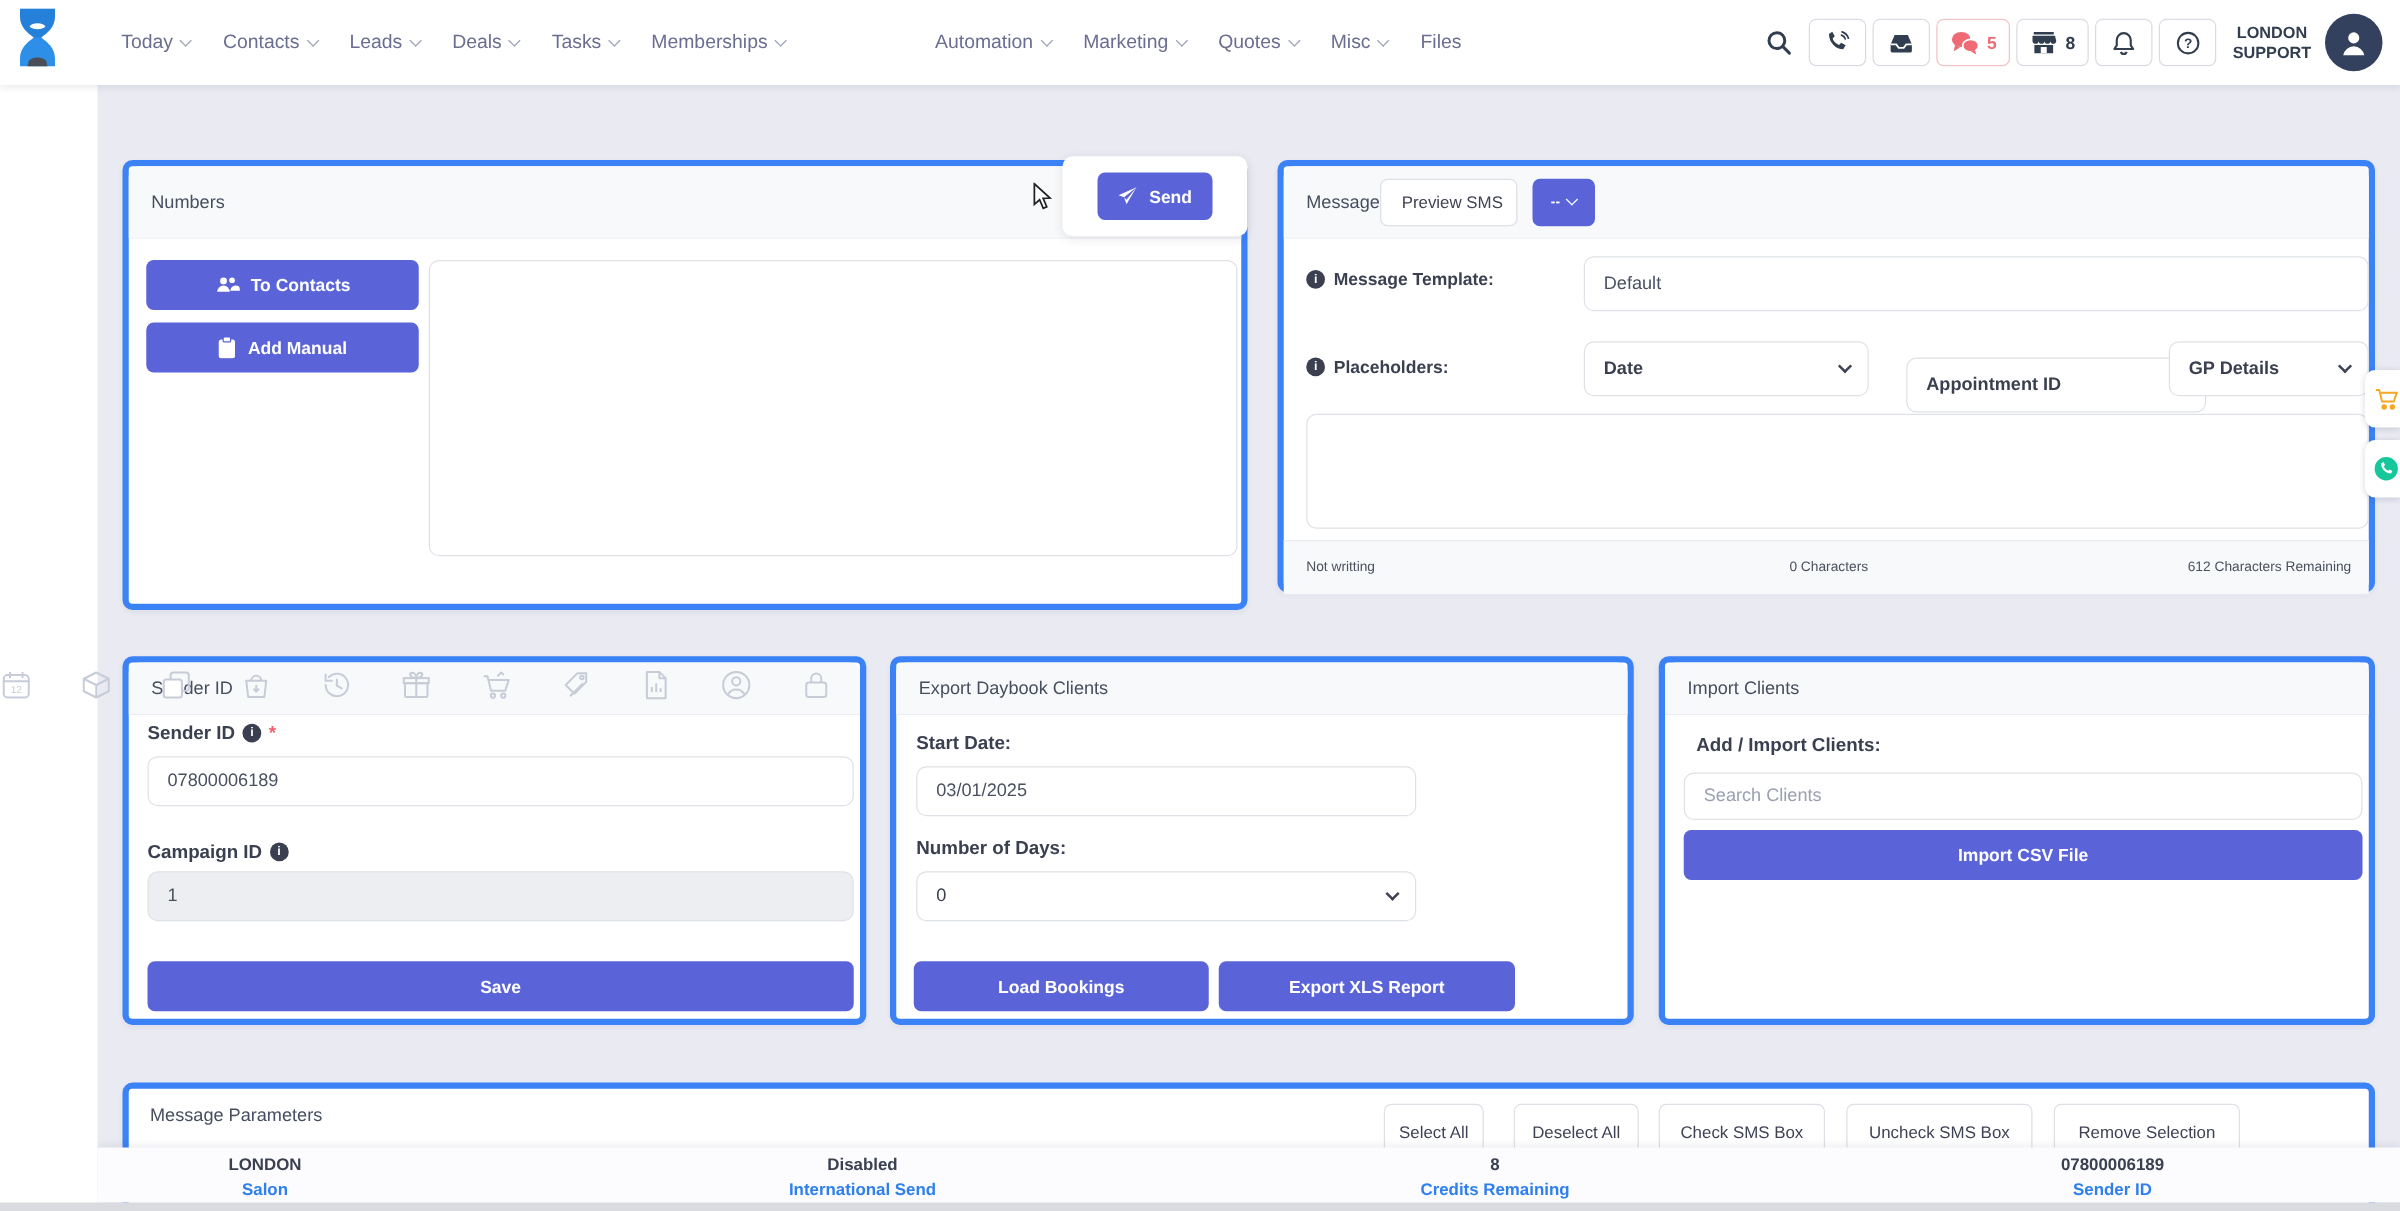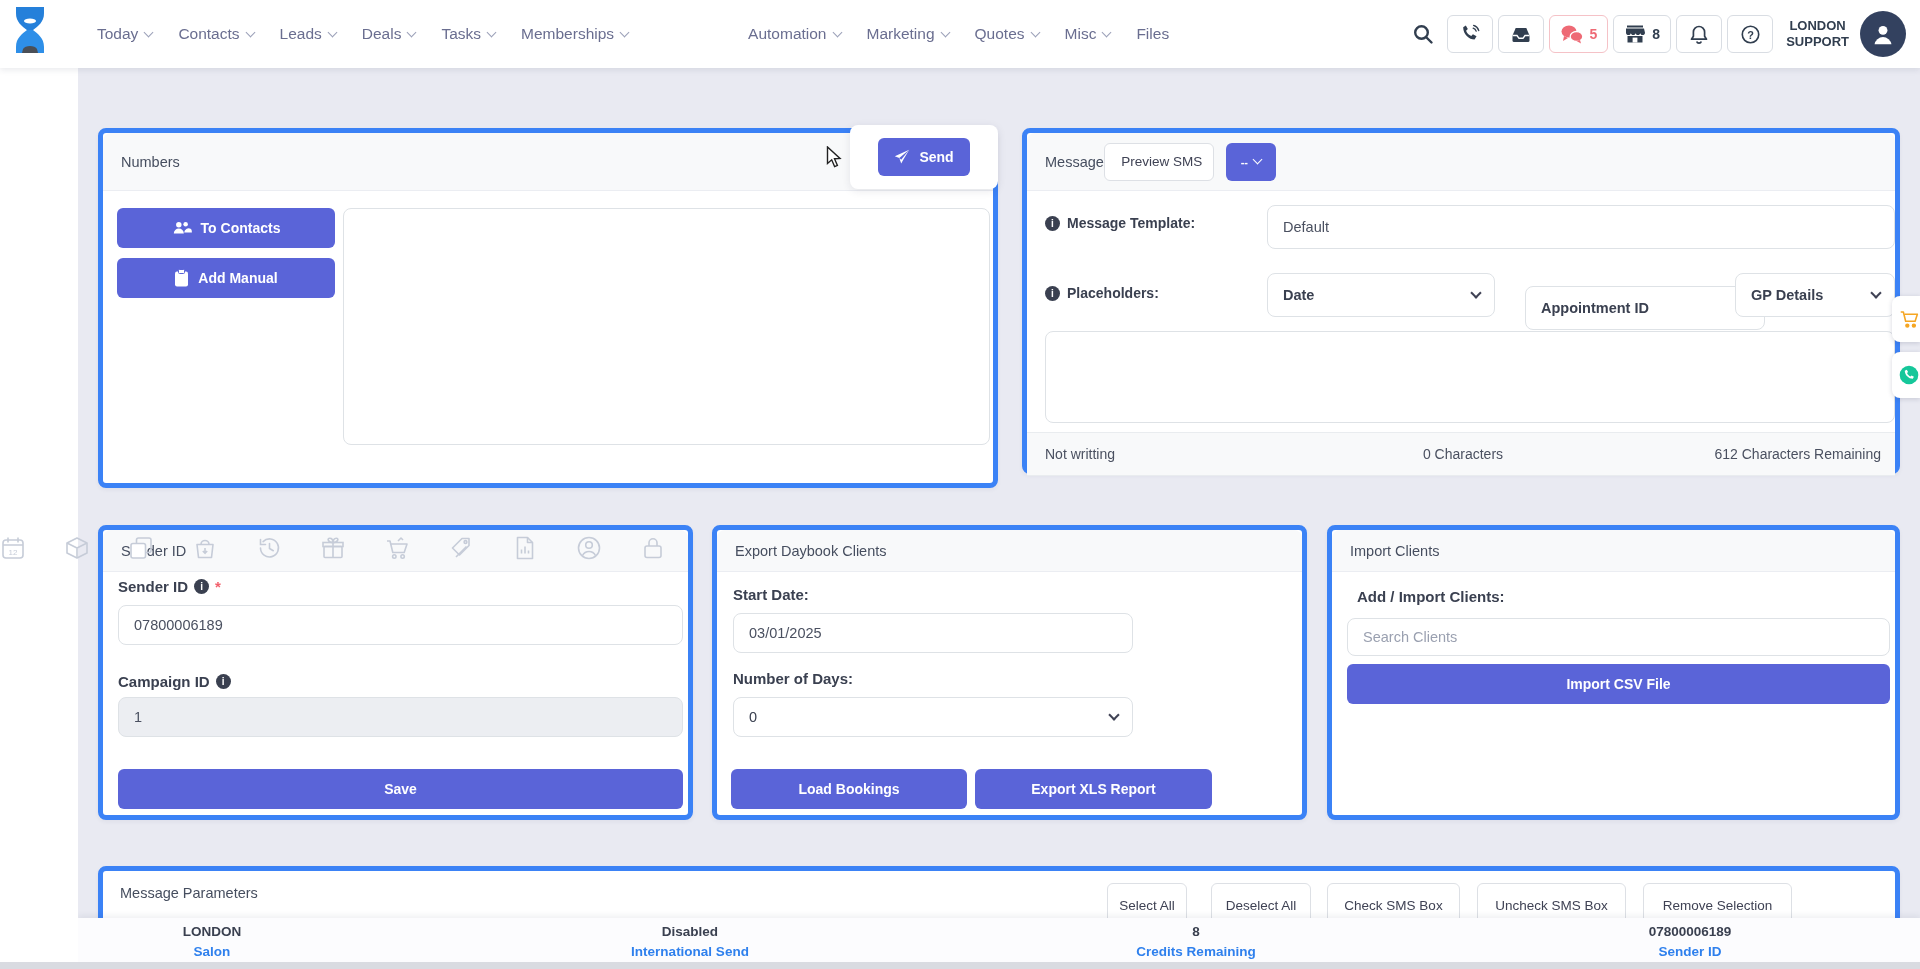--- a/index.html
+++ b/index.html
@@ -62,21 +62,21 @@
   .send-pop{position:absolute;left:850px;top:125px;width:148px;height:64px;background:#fff;border-radius:8px;
             box-shadow:0 2px 8px rgba(35,40,70,.10);z-index:20;display:flex;align-items:center;justify-content:center;}
   .cursor{position:absolute;left:826px;top:146px;z-index:60;pointer-events:none;}
 
   
   .card-message{left:1022px;top:128px;width:878px;height:346px;}
   .m-row-lbl{position:absolute;left:18px;display:flex;align-items:center;gap:7px;
              font-size:14px;font-weight:600;color:#3a4050;}
   .m-status{position:absolute;left:0;right:0;top:299px;height:44px;background:#f8f9fa;
             border-top:1px solid #e9ecef;border-bottom:1px solid #e9ecef;display:flex;align-items:center;
-            padding:0 14px 0 18px;font-size:14px;color:#4a5060;}
+            padding:0 14px 0 18px;font-size:11px;color:#4a5060;}
   .compose{position:absolute;border:1px solid #dee2e6;border-radius:8px;background:#fff;}
 
   
   .card-params{left:98px;top:866px;width:1802px;height:110px;z-index:10;border-radius:8px 8px 0 0;}
 
   
   .foot{position:absolute;left:78px;right:0;bottom:7px;height:44px;background:#fcfcfe;z-index:30;
         box-shadow:0 -2px 6px rgba(40,45,80,.08);}
   .fgrp{position:absolute;top:4px;transform:translateX(-50%);text-align:center;line-height:1.45;}
   .fval{font-size:13.5px;font-weight:600;color:#3a4050;}

